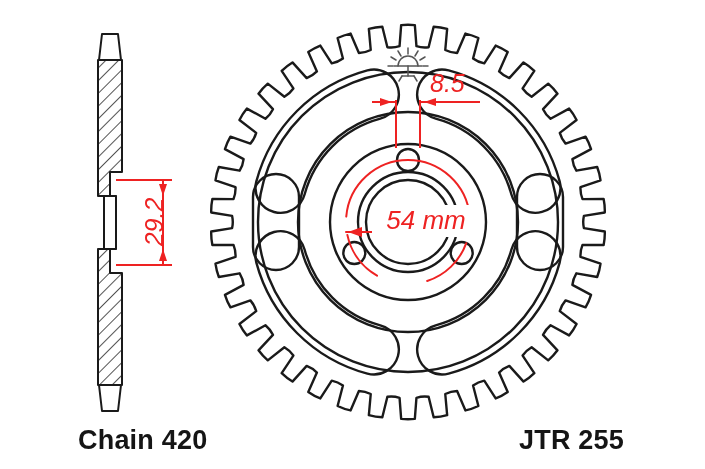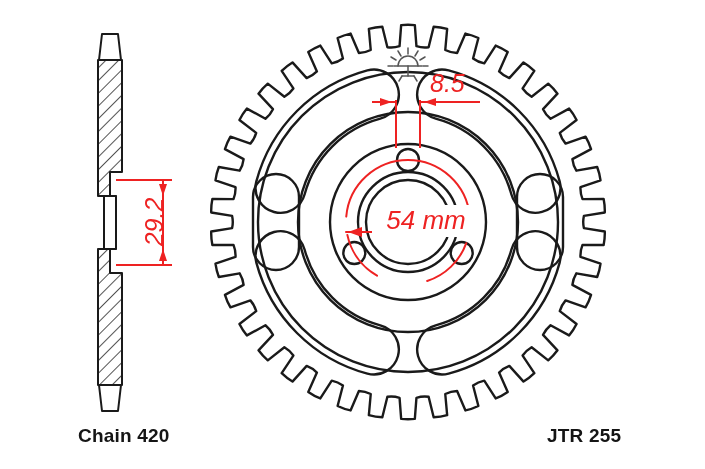--- a/index.html
+++ b/index.html
@@ -21,34 +21,33 @@
     left: 0;
     top: 0;
     width: 705px;
     height: 469px;
     display: block;
   }
   .label-text {
     position: absolute;
     font-family: "Liberation Sans", sans-serif;
     font-weight: bold;
-    font-size: 19px;
+    font-size: 27px;
     letter-spacing: 0.2px;
     color: #151515;
     white-space: nowrap;
     user-select: none;
   }
   #chain-label {
     left: 78px;
     top: 425px;
   }
   #part-number-label {
     left: 519px;
     top: 425px;
-    margin-left: 28px;
   }
 </style>
 </head>
 <body>
 
 <svg id="drawing-canvas" viewBox="0 0 705 469" xmlns="http://www.w3.org/2000/svg">
 
   <rect x="0" y="0" width="705" height="469" fill="#ffffff"></rect>
 
   <defs>

